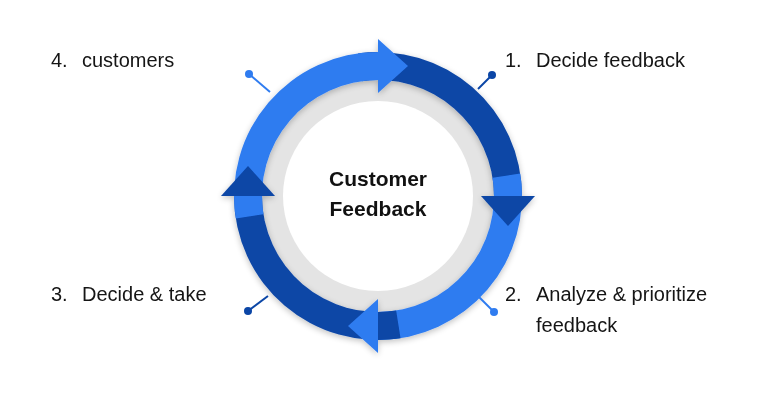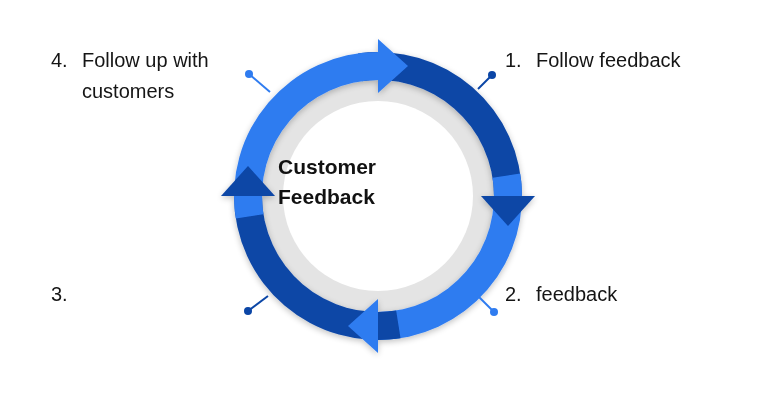--- a/index.html
+++ b/index.html
@@ -6,21 +6,21 @@
   body { width: 770px; height: 400px; position: relative; overflow: hidden;
          font-family: "Liberation Sans", "DejaVu Sans", sans-serif; color: #111; }
   #diagram { position: absolute; left: 0; top: 0; }
   .label { position: absolute; font-size: 20px; line-height: 31px; color: #151515; }
   .label .num { position: absolute; left: 0; top: 0; }
   .label .txt { display: block; margin-left: 31px; white-space: nowrap; }
   #lbl1 { left: 505px; top: 45px; }
   #lbl2 { left: 505px; top: 279px; }
   #lbl3 { left: 51px; top: 279px; }
   #lbl4 { left: 51px; top: 45px; }
-  .center-title { position: absolute; left: 278px; top: 152px; width: 200px; 
+  .center-title { position: absolute; left: 278px; top: 164px; width: 200px; text-align: center;
     font-weight: bold; font-size: 21px; line-height: 30px; color: #111; }
 </style>
 </head>
 <body>
 
 <svg id="diagram" width="770" height="400" viewBox="0 0 770 400">
   <defs>
     <filter id="shadow" x="-20%" y="-20%" width="140%" height="140%">
       <feGaussianBlur in="SourceAlpha" stdDeviation="3"></feGaussianBlur>
       <feOffset dx="0" dy="2" result="ob"></feOffset>
@@ -57,26 +57,27 @@
     </g>
 </svg>
 
 <div class="center-title">
   <div>Customer</div>
   <div>Feedback</div>
 </div>
 
 <div class="label" id="lbl1">
   <span class="num">1.</span>
-  <span class="txt">Follow feedback</span>
+  <span class="txt">Decide feedback</span>
 </div>
 <div class="label" id="lbl2">
   <span class="num">2.</span>
+  <span class="txt">Analyze &amp; prioritize</span>
   <span class="txt">feedback</span>
 </div>
 <div class="label" id="lbl3">
   <span class="num">3.</span>
+  <span class="txt">Decide &amp; take</span>
 </div>
 <div class="label" id="lbl4">
   <span class="num">4.</span>
-  <span class="txt">Follow up with</span>
   <span class="txt">customers</span>
 </div>
 
 </body></html>

